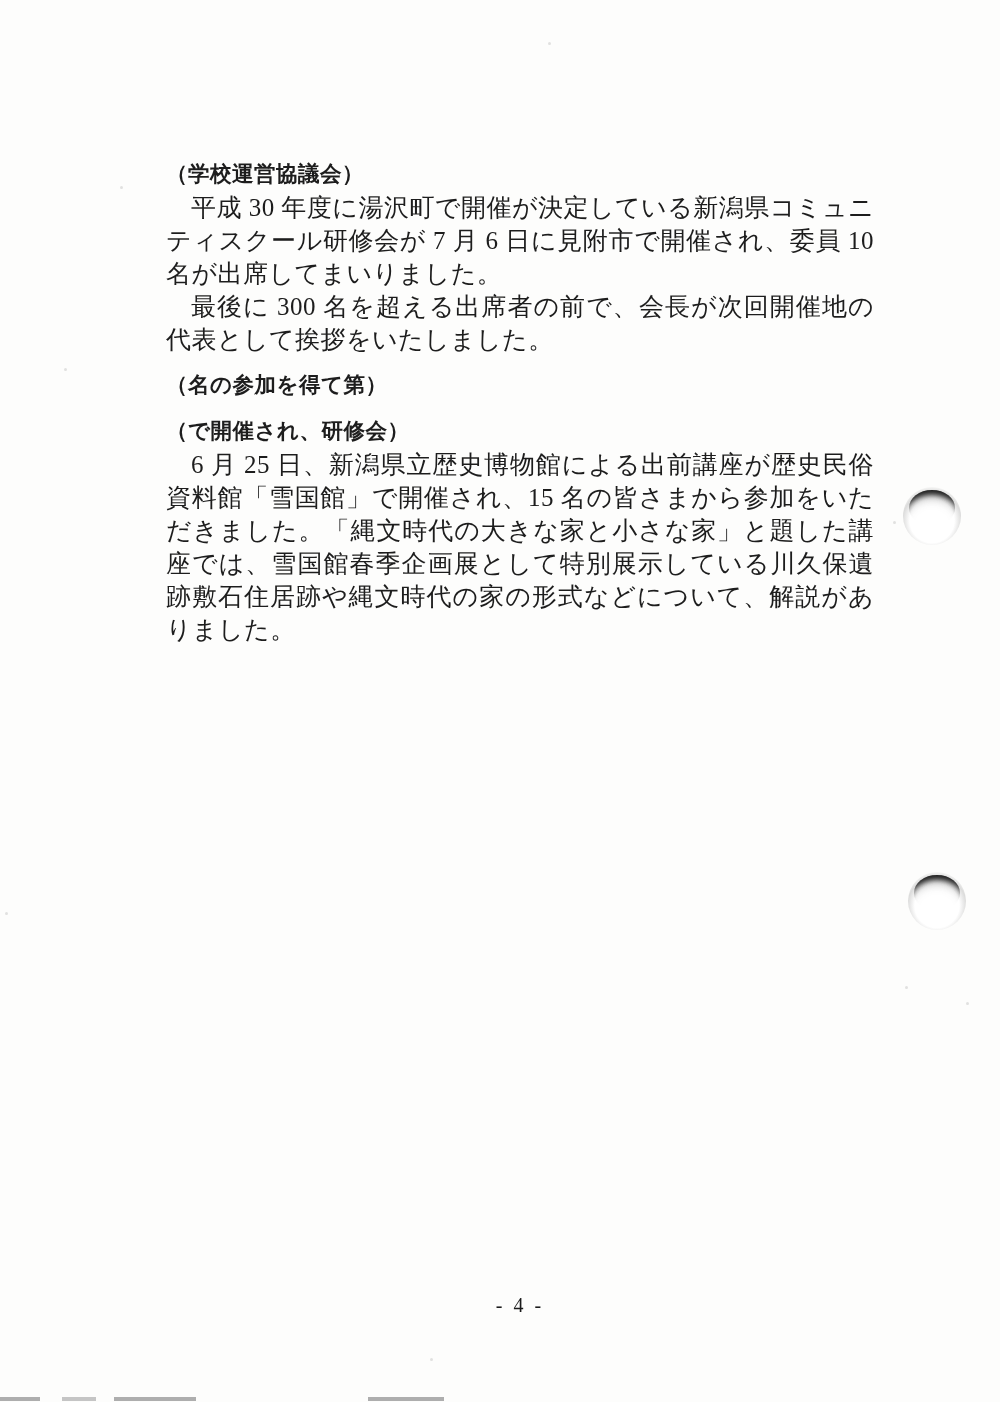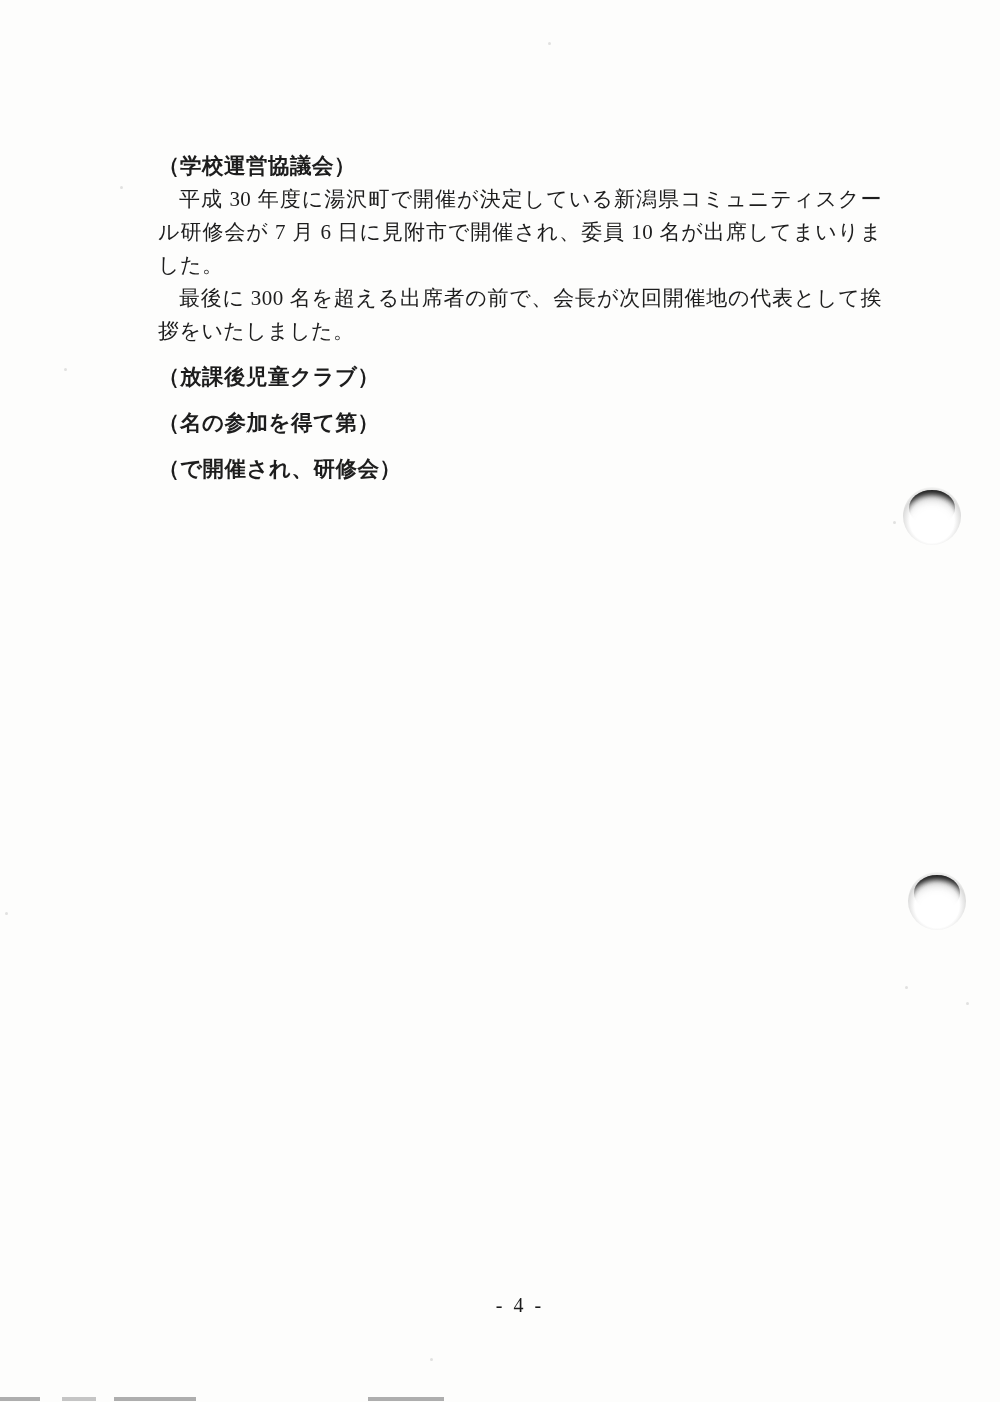--- a/index.html
+++ b/index.html
@@ -11,33 +11,33 @@
     overflow: hidden;
     font-family: "Liberation Serif", "DejaVu Serif", serif;
     color: #1d1d1d;
   }
   .content {
     position: absolute;
     left: 158px;
     top: 150px;
     width: 724px;
   }
-  .doc-section { margin: 0; }
+  .doc-section { margin: 8px; }
   .doc-section + .doc-section { margin-top: 13px; }
   .doc-section h2 {
     font-family: "Liberation Sans", "DejaVu Sans", sans-serif;
     font-weight: 700;
     font-size: 21.5px;
     line-height: 33px;
     margin: 0;
     letter-spacing: 0.5px;
   }
   .doc-section p {
     margin: 0;
-    font-size: 21px;
+    font-size: 25px;
     line-height: 33px;
     text-indent: 1em;
     text-align: justify;
     text-justify: inter-character;
     letter-spacing: 0.45px;
     line-break: strict;
   }
   .page-number {
     position: absolute;
     left: 158px;
@@ -88,32 +88,32 @@
 
   <div class="content">
 
     <section class="doc-section">
       <h2>（学校運営協議会）</h2>
       <p>平成 30 年度に湯沢町で開催が決定している新潟県コミュニティスクール研修会が 7 月 6 日に見附市で開催され、委員 10 名が出席してまいりました。</p>
       <p>最後に 300 名を超える出席者の前で、会長が次回開催地の代表として挨拶をいたしました。</p>
     </section>
 
     <section class="doc-section">
-      <h2>（放課後児童クラブ）</h2>
     </section>
 
     <section class="doc-section">
     </section>
 
     <section class="doc-section">
       <h2>（名の参加を得て第）</h2>
     </section>
 
     <section class="doc-section">
       <h2>（で開催され、研修会）</h2>
+      <p>6 月 25 日、新潟県立歴史博物館による出前講座が歴史民俗資料館「雪国館」で開催され、15 名の皆さまから参加をいただきました。「縄文時代の大きな家と小さな家」と題した講座では、雪国館春季企画展として特別展示している川久保遺跡敷石住居跡や縄文時代の家の形式などについて、解説がありました。</p>
     </section>
 
   </div>
 
   <div class="page-number">- 4 -</div>
 
   <div class="punch punch-1">
     <div class="halo"></div>
     <div class="arc"></div>
   </div>

